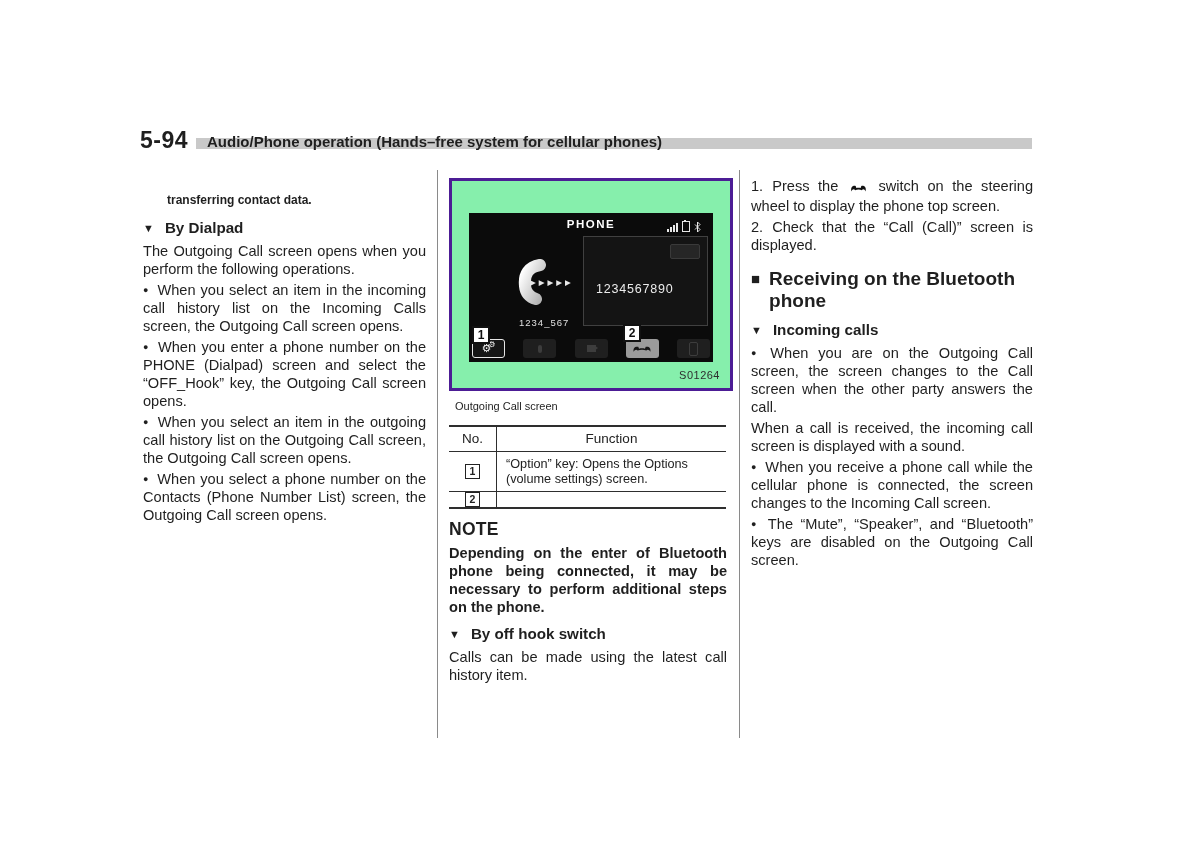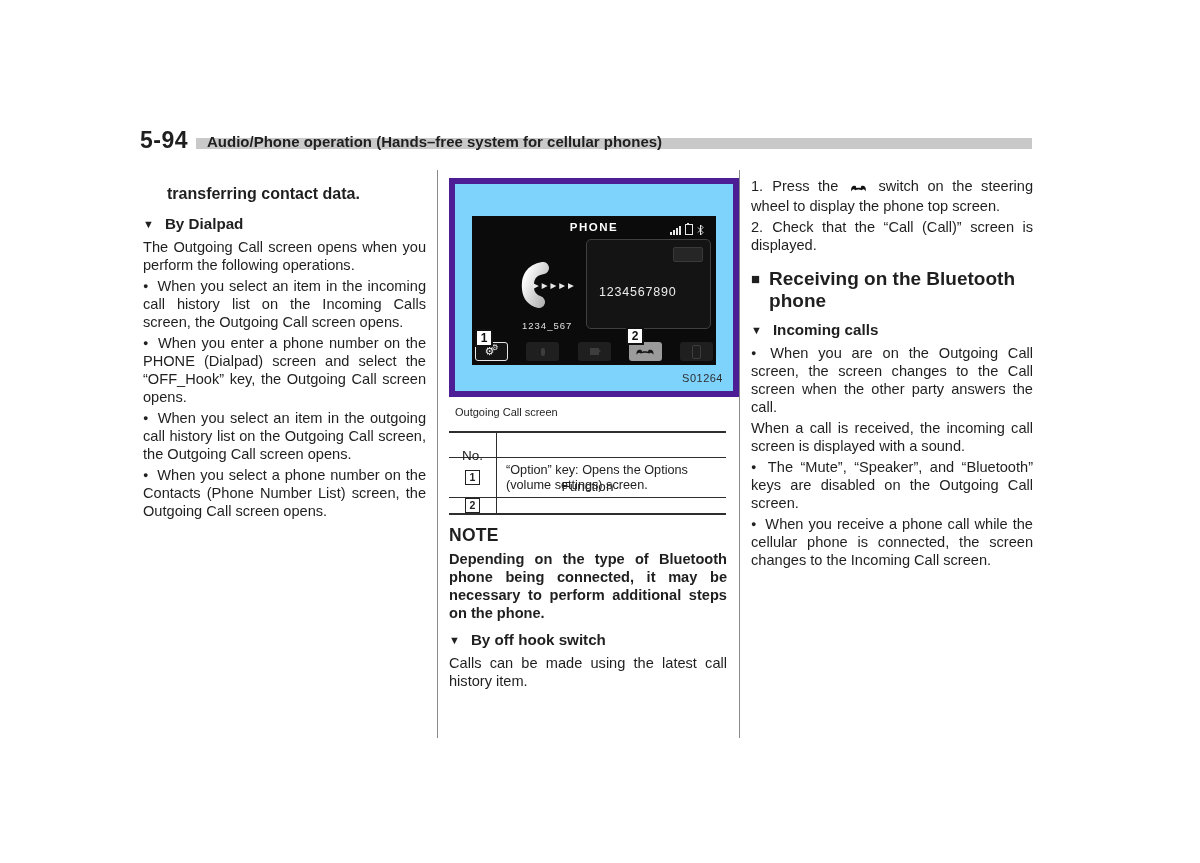--- a/index.html
+++ b/index.html
@@ -14,42 +14,42 @@
   
   .col{position:absolute;top:177px;}
   .col-left{left:143px;width:283px;}
   .col-mid{left:449px;width:278px;top:178px;}
   .col-right{left:751px;width:282px;}
   .divider{position:absolute;top:170px;width:1px;height:568px;background:#8a8a8a;}
   .d1{left:437px;}.d2{left:739px;}
 
   
   .body{font-size:14.6px;line-height:18px;text-align:justify;margin:0 0 3px 0;hyphens:manual;}
-  .lead-in{font-size:16px;font-weight:700;padding-left:24px;margin:8px 0 12px 0;}
+  .lead-in{font-size:12px;font-weight:700;padding-left:24px;margin:16px 0 12px 0;}
   .subhead{display:flex;align-items:baseline;font-weight:700;font-size:15.2px;margin:9px 0 6px 0;}
   .tri{font-size:11px;margin-right:11px;position:relative;top:-1px;}
   .dot{font-size:9px;margin-right:8px;vertical-align:2px;}
   .stepno{margin-right:9px;}
   .section{display:flex;margin:14px 0 10px 0;}
   .sq{font-size:15px;margin-right:9px;line-height:21.5px;}
   .sectext{font-weight:700;font-size:19px;line-height:21.5px;}
 
   
-  .figure{position:relative;width:278px;height:207px;border:6px solid #4c1d95;background:#7dd3fc;}
+  .figure{position:relative;width:278px;height:207px;border:3px solid #4c1d95;background:#86efac;}
   .screen{position:absolute;left:17px;top:32px;width:244px;height:149px;background:#0b0b0b;}
   .scr-title{position:absolute;left:0;right:0;top:5px;text-align:center;color:#fff;font-size:11.5px;font-weight:700;letter-spacing:1.5px;}
   .status{position:absolute;right:12px;top:8px;display:flex;align-items:flex-end;gap:4px;}
   .sigbars{display:flex;align-items:flex-end;gap:1px;}
   .sigbars i{display:block;width:2px;background:#e8e8e8;}
   .batt{width:6px;height:9px;border:1px solid #e8e8e8;position:relative;}
   .batt:before{content:"";position:absolute;left:1px;top:-2px;width:2px;height:1px;background:#e8e8e8;}
   .handset{position:absolute;left:46px;top:46px;}
   .arrows{position:absolute;left:61px;top:65px;font-size:7.5px;color:#e8e8e8;letter-spacing:3px;}
   .callerid{position:absolute;left:50px;top:104px;color:#e0e0e0;font-size:9.5px;letter-spacing:1px;}
-  .panel{position:absolute;left:114px;top:23px;width:123px;height:88px;background:#141414;border:1px solid #404040;border-radius:5px;}
+  .panel{position:absolute;left:114px;top:23px;width:123px;height:88px;background:#141414;border:1px solid #404040;border-radius:0;}
   .panel-btn{position:absolute;right:7px;top:7px;width:28px;height:13px;background:#262626;border:1px solid #3a3a3a;border-radius:2px;}
   .panel-num{position:absolute;left:12px;top:45px;color:#ececec;font-size:12.5px;letter-spacing:.8px;}
   .btnrow{position:absolute;left:0;right:0;top:126px;height:20px;display:flex;justify-content:space-between;padding:0 3px;}
   .sbtn{width:33px;height:19px;border-radius:3px;display:flex;align-items:center;justify-content:center;background:#1f1f1f;box-sizing:border-box;}
   .sbtn.option{background:#151515;border:1px solid #e6e6e6;}
   .sbtn.onhook{background:#9b9b9b;}
   .gear1{color:#f2f2f2;font-size:11px;line-height:1;}
   .gear2{color:#f2f2f2;font-size:8px;line-height:1;margin-left:-3px;margin-top:-7px;}
   .mic{width:4px;height:8px;background:#3d3d3d;border-radius:2px;}
   .cam{width:9px;height:7px;background:#3d3d3d;position:relative;}
@@ -59,21 +59,21 @@
            display:flex;align-items:center;justify-content:center;font-weight:700;font-size:12px;color:#111;z-index:3;}
   .c1{left:20px;top:145px;}
   .c2{left:171px;top:143px;}
   .imgcode{position:absolute;right:10px;bottom:7px;font-size:11px;color:#2e2e2e;letter-spacing:.5px;}
   .caption{font-weight:400;font-size:11px;margin:9px 0 0 6px;}
 
   
   .tbl{margin-top:13px;width:277px;border-top:2px solid #2e2e2e;border-bottom:2px solid #2e2e2e;
        font-size:12.7px;line-height:14.6px;color:#222;}
   .trow{display:flex;border-top:1px solid #2e2e2e;}
-  .trow.first{border-top:none;flex-direction:column;}
+  .trow.first{border-top:none;}
   .tno{flex:0 0 47px;width:47px;border-right:1px solid #2e2e2e;display:flex;align-items:center;justify-content:center;}
   .tfn{flex:1;padding:5px 3px 5px 9px;}
   .thead-row{height:24px;}
   .thead-row .tfn{display:flex;align-items:center;justify-content:center;padding:0;font-size:13.5px;}
   .thead-row .tno{font-size:13.5px;}
   .tcall{width:15px;height:15px;border:1.5px solid #222;box-sizing:border-box;display:flex;align-items:center;justify-content:center;
          font-size:10.5px;font-weight:700;}
 
   
   .note-title{font-size:17.5px;font-weight:700;margin:10px 0 4px 0;letter-spacing:.3px;}
@@ -181,21 +181,21 @@
         <div class="tfn">“Option” key: Opens the Options (volume settings) screen.</div>
       </div>
       <div class="trow">
         <div class="tno">
             <span class="tcall">2</span>
           </div>
       </div>
     </div>
 
     <div class="note-title">NOTE</div>
-    <p class="body note-body">Depending on the type of Bluetooth phone being connected, it may be necessary to perform additional steps on the phone.</p>
+    <p class="body note-body">Depending on the enter of Bluetooth phone being connected, it may be necessary to perform additional steps on the phone.</p>
 
     <div class="subhead">
       <span class="tri">▼</span>
       <span>By off hook switch</span>
     </div>
     <p class="body">Calls can be made using the latest call history item.</p>
   </div>
 
   <div class="col col-right">
     <p class="body"><span class="stepno">1.</span><span>Press the</span>
@@ -209,17 +209,17 @@
       <span class="sq">■</span>
       <span class="sectext">Receiving on the Bluetooth phone</span>
     </div>
 
     <div class="subhead">
       <span class="tri">▼</span>
       <span>Incoming calls</span>
     </div>
     <p class="body"><span class="dot">●</span><span>When you are on the Outgoing Call screen, the screen changes to the Call screen when the other party answers the call.</span></p>
     <p class="body">When a call is received, the incoming call screen is displayed with a sound.</p>
+    <p class="body"><span class="dot">●</span><span>When you receive a phone call while the cellular phone is connected, the screen changes to the Incoming Call screen.</span></p>
     <p class="body"><span class="dot">●</span><span>The “Mute”, “Speaker”, and “Bluetooth” keys are disabled on the Outgoing Call screen.</span></p>
-    <p class="body"><span class="dot">●</span><span>When you receive a phone call while the cellular phone is connected, the screen changes to the Incoming Call screen.</span></p>
   </div>
 
 </div>
 
 </body></html>

